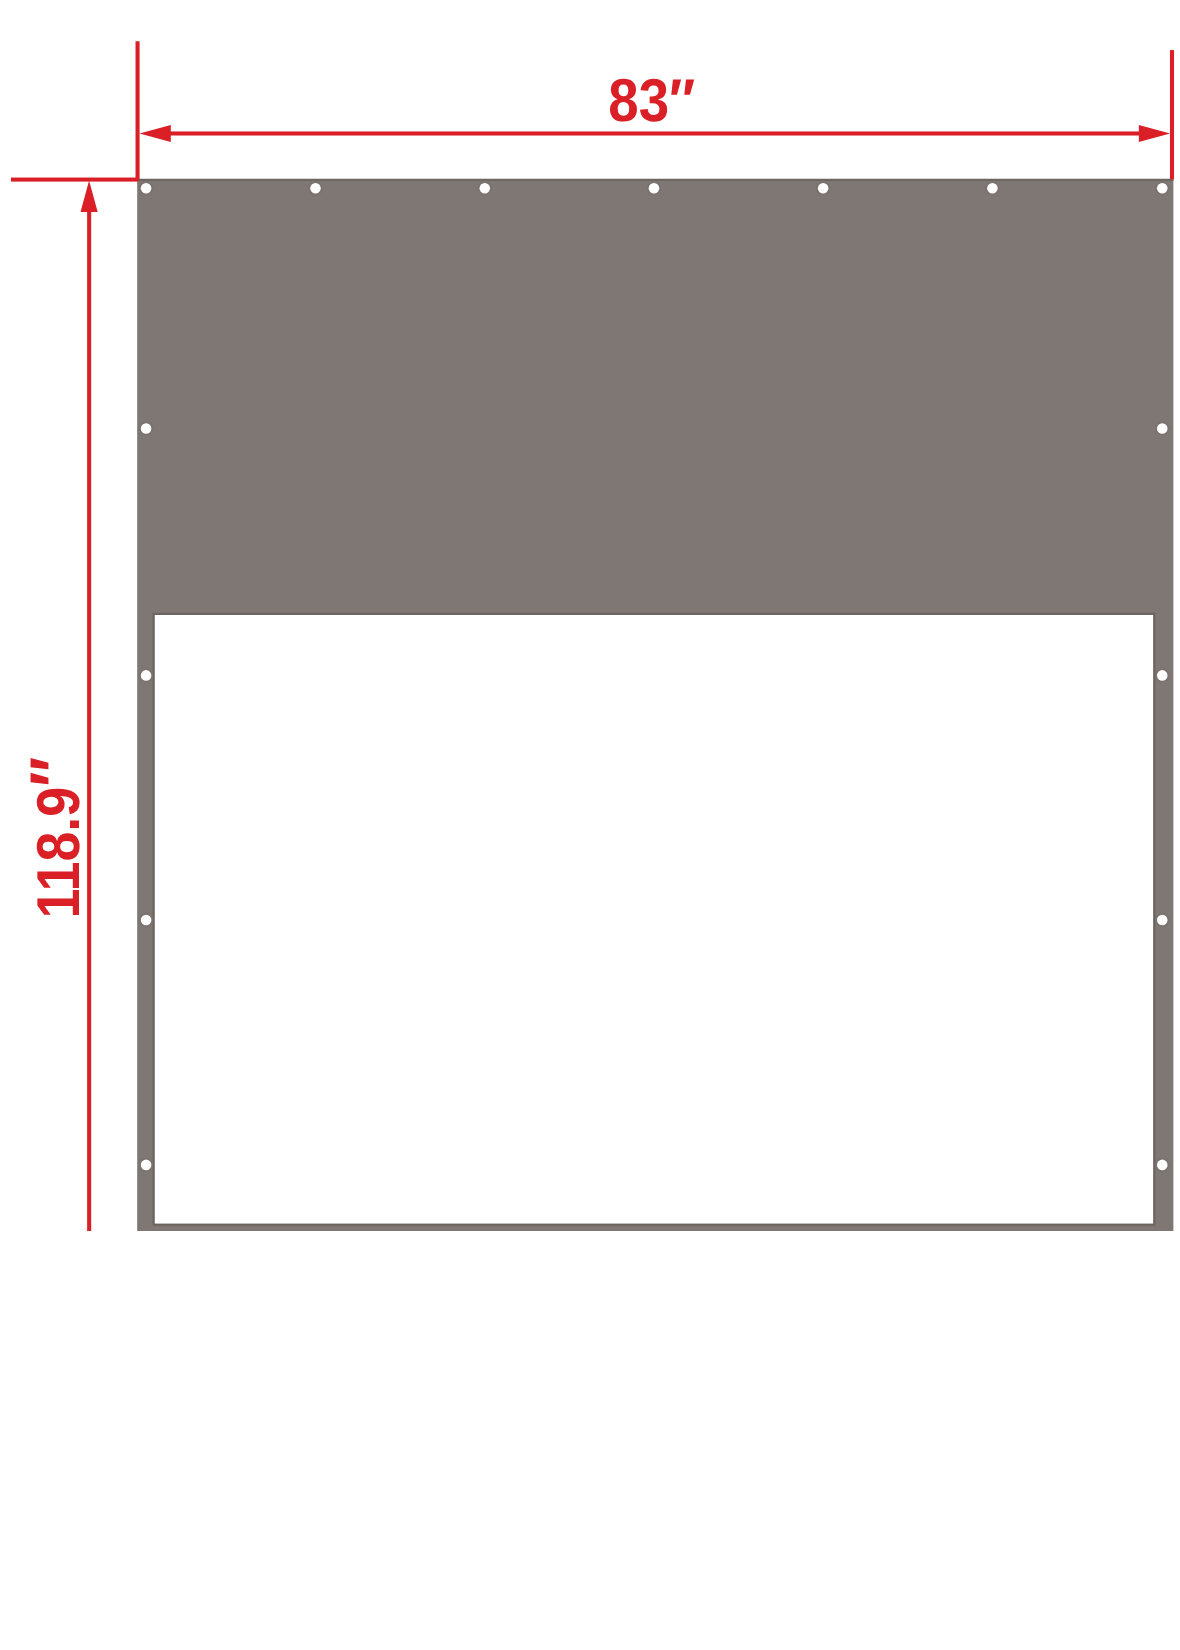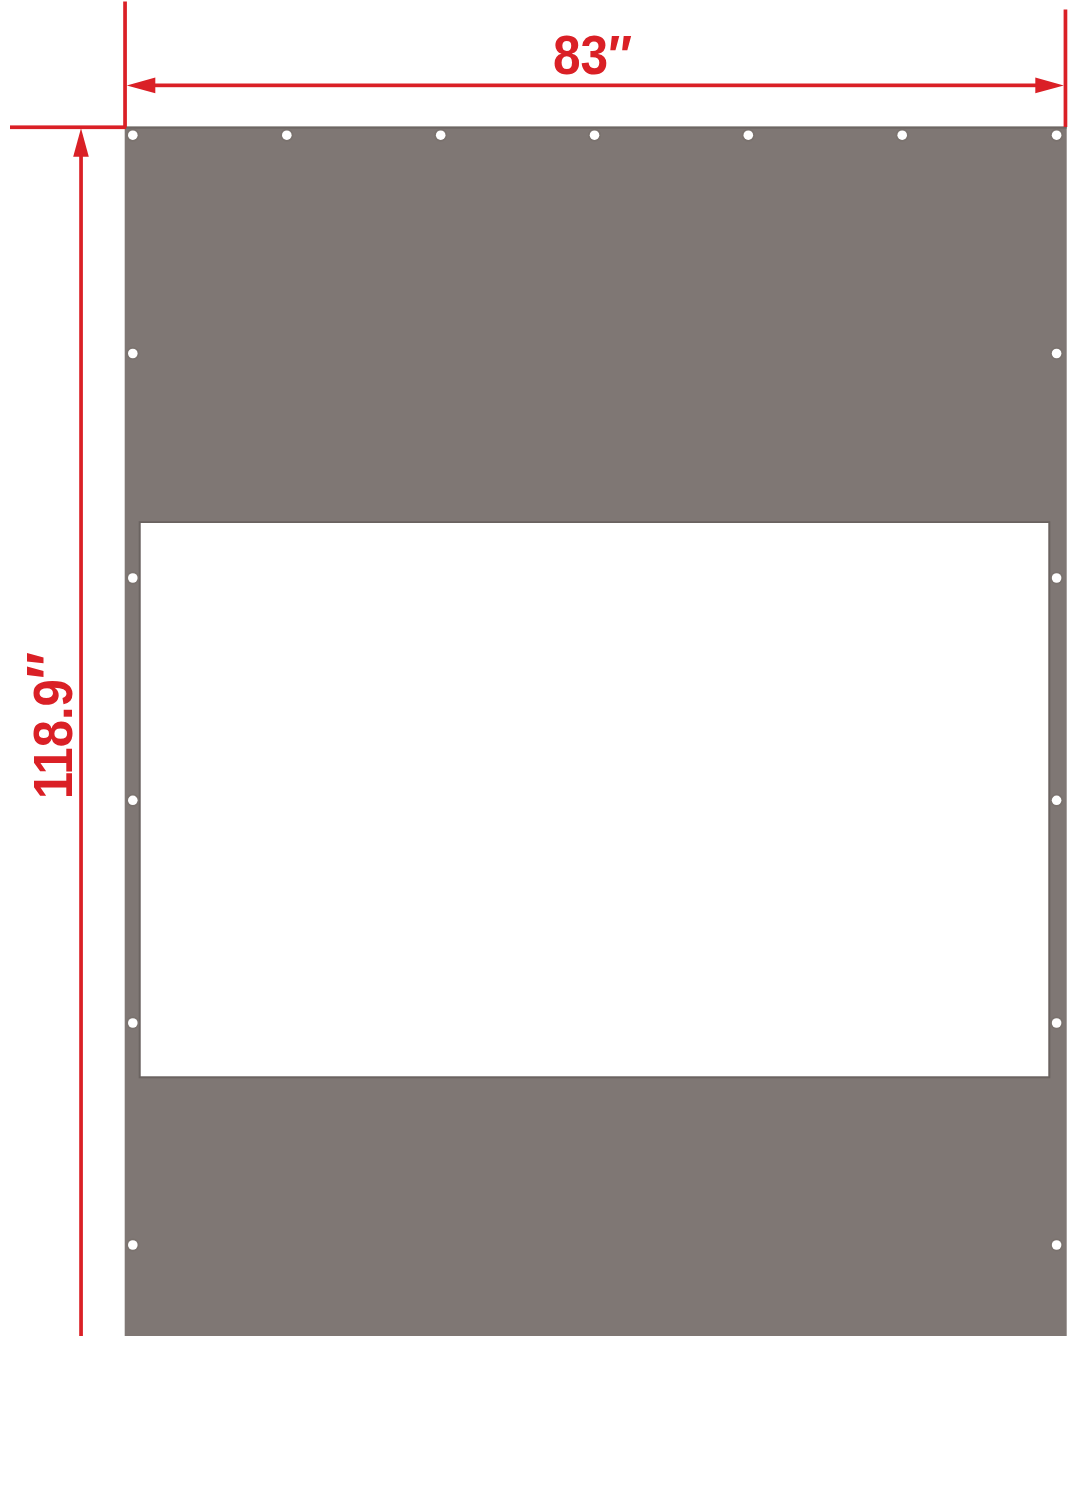--- a/index.html
+++ b/index.html
@@ -1,16 +1,16 @@
 <!DOCTYPE html>
 <html><head>
 <meta charset="utf-8">
 <style>
   html,body{margin:0;padding:0;background:#ffffff;}
-  .page{position:relative;width:1073px;height:1336px;overflow:hidden;font-family:"Liberation Sans",sans-serif;}
+  .page{position:relative;width:1073px;height:1083px;overflow:hidden;font-family:"Liberation Sans",sans-serif;margin-top:36px;}
 </style>
 </head>
 <body>
 <div class="page">
 <svg width="1073" height="1500" viewBox="0 0 1073 1500" xmlns="http://www.w3.org/2000/svg">
   <defs>
     <linearGradient id="floorshade" x1="0" y1="0" x2="0" y2="1">
       <stop offset="0" stop-color="#f9f8f8"></stop>
       <stop offset="0.45" stop-color="#f2f1f0"></stop>
       <stop offset="1" stop-color="#eeedec"></stop>

